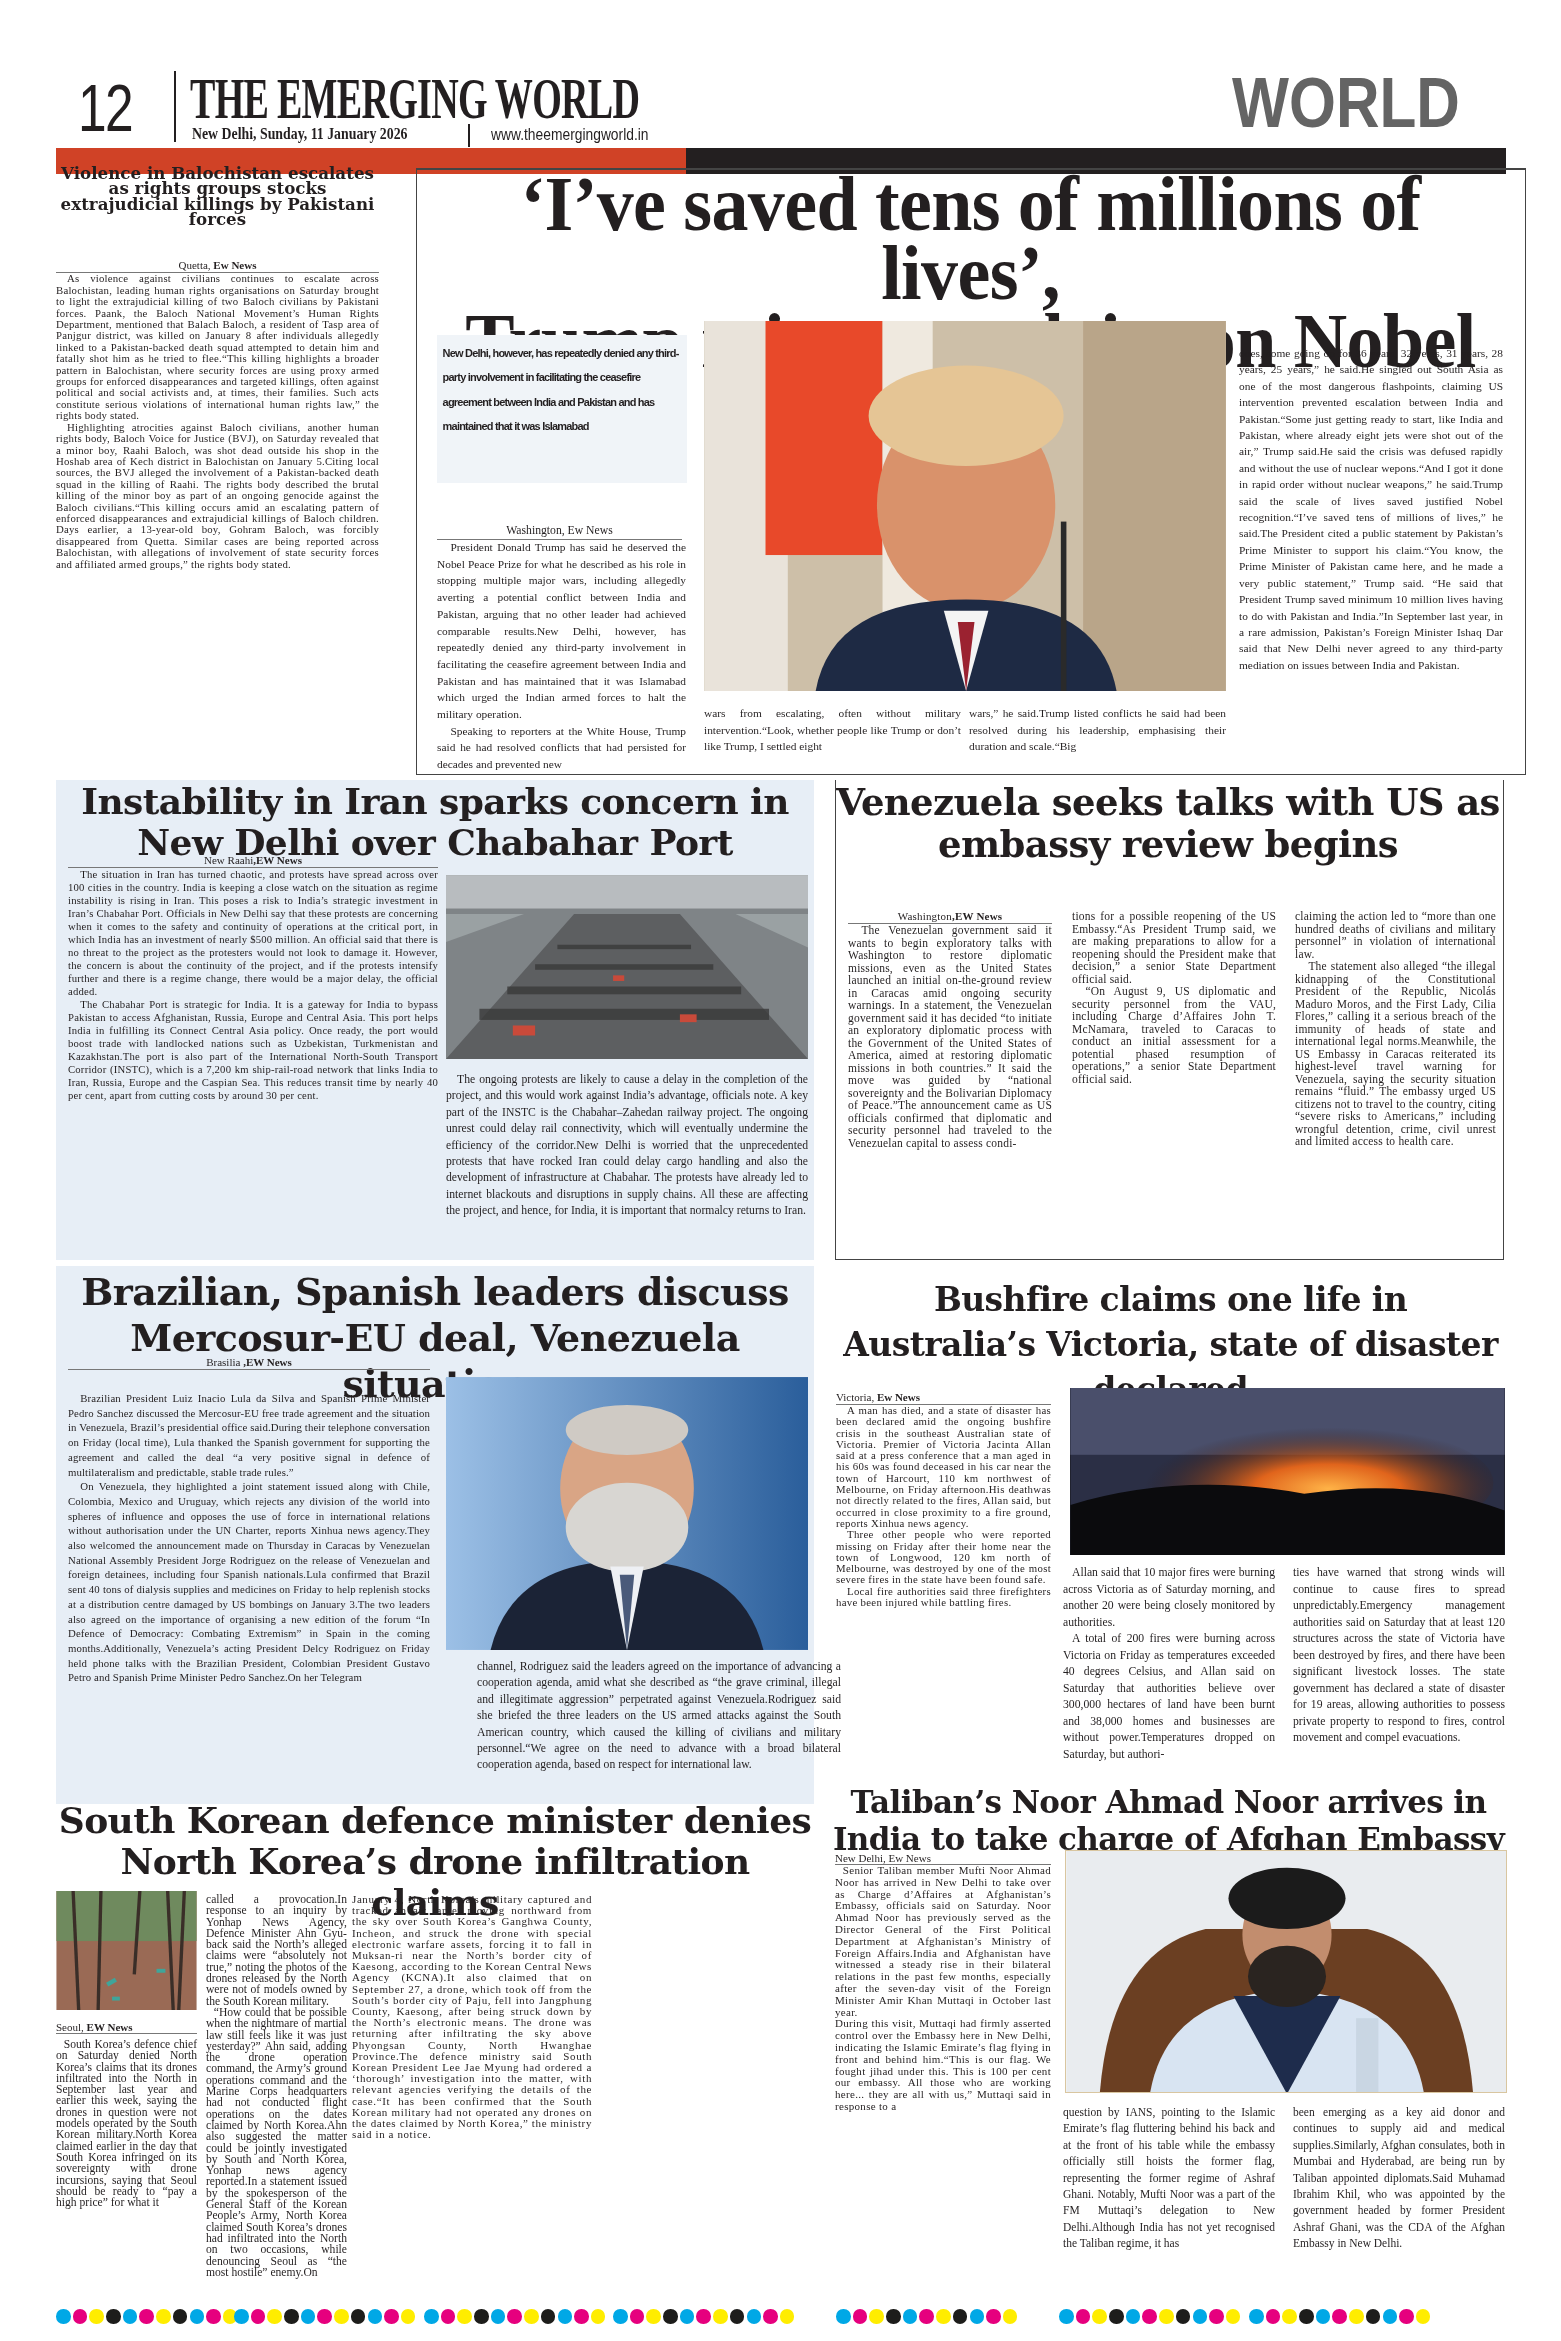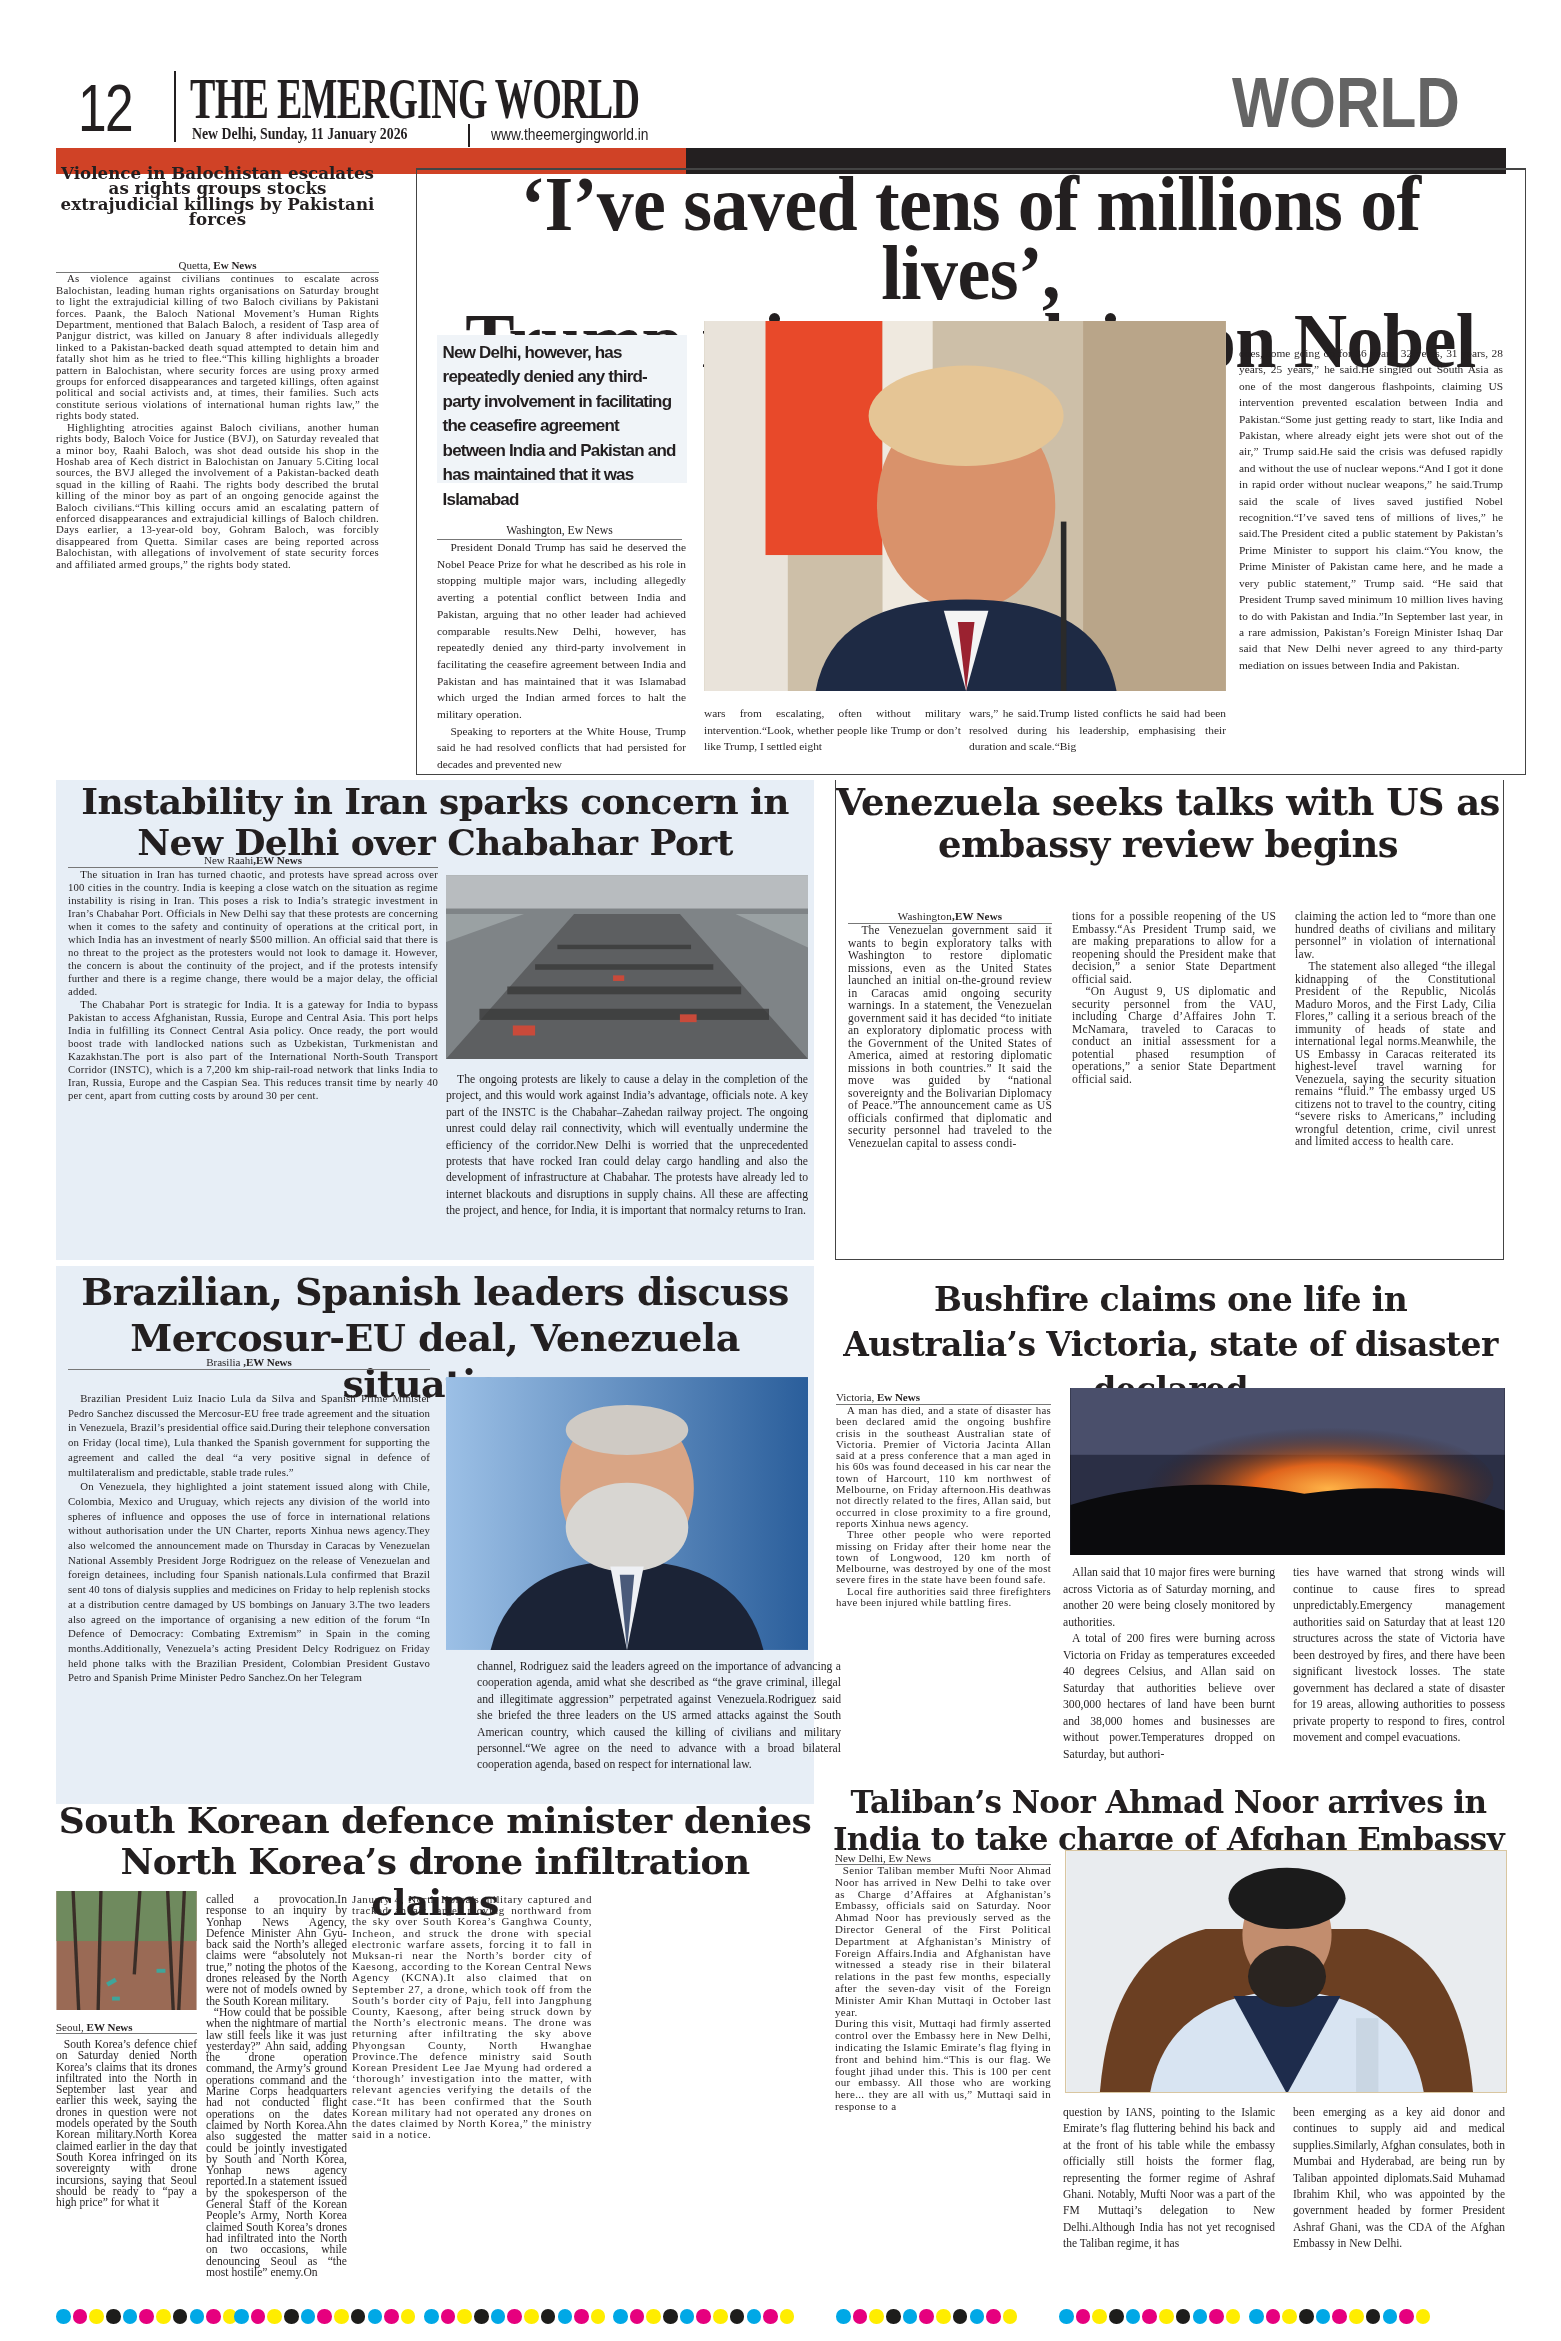--- a/index.html
+++ b/index.html
@@ -23,21 +23,21 @@
   .bal-head { left: 56px; top: 161px; width: 323px; text-align: center; font-family: "DejaVu Serif", serif; font-weight: 700; font-size: 16.7px; line-height: 15.6px; padding-top: 4.5px; }
   .byline { font-size: 11px; text-align: center; border-bottom: 1.7px solid #777; line-height: 13.4px; }
   .byline b { font-weight: 700; }
   .bal-body { left: 56px; top: 259px; width: 323px; }
   .bal-body .byline { width: 323px; }
   .bal-body p { font-size: 10.8px; line-height: 11.4px; letter-spacing: 0.2px; text-indent: 11px; }
 
   
   .trump-box { left: 416px; top: 168px; width: 1110px; height: 607px; border: 1.7px solid #444; border-top-width: 2.2px; }
   .trump-head { left: 424px; top: 177px; width: 1093px; text-align: center; font-family: "Liberation Serif", serif; font-weight: 700; font-size: 74px; line-height: 65px; letter-spacing: -0.6px; transform: scaleY(1.05); }
-  .pullquote { left: 437px; top: 335px; width: 250px; height: 148px; background: #f0f4f8; padding: 5.6px 5.6px; font-family: "Liberation Sans", sans-serif; font-weight: 700; font-size: 17px; line-height: 24.5px; letter-spacing: -0.8px; }
+  .pullquote { left: 437px; top: 335px; width: 250px; height: 148px; background: #f0f4f8; padding: 5.6px 5.6px; font-family: "Liberation Sans", sans-serif; font-weight: 700; font-size: 11px; line-height: 24.5px; letter-spacing: -0.8px; }
   .trump-byline { left: 437px; top: 524px; width: 245px; font-size: 11.7px; text-align: center; border-bottom: 1.7px solid #777; padding-bottom: 2.2px; }
   .trump-col1 { left: 437px; top: 539px; width: 249px; font-size: 11.4px; line-height: 16.7px; }
   .trump-col1 p { text-indent: 13.4px; }
   .trump-photo { left: 704px; top: 321px; width: 522px; height: 370px; overflow: hidden; background: linear-gradient(90deg, #cfc6b8 0%, #c9bba5 100%); }
   .trump-col2 { left: 704px; top: 705px; width: 257px; font-size: 11.4px; line-height: 16.7px; }
   .trump-col3 { left: 969px; top: 705px; width: 257px; font-size: 11.4px; line-height: 16.7px; }
   .trump-col4 { left: 1239px; top: 345px; width: 264px; font-size: 11.4px; line-height: 16.4px; }
 
   
   .iran-box { left: 56px; top: 780px; width: 758px; height: 480px; background: #e7eef6; }

